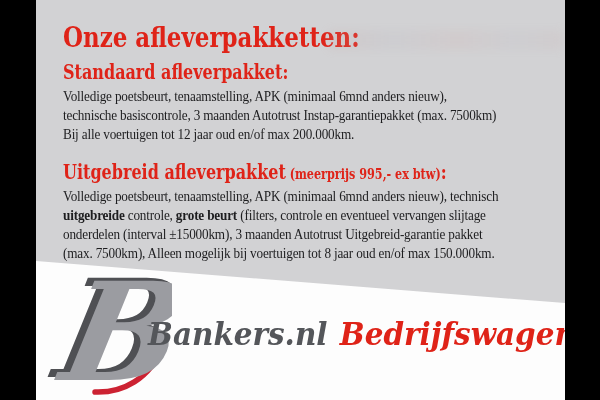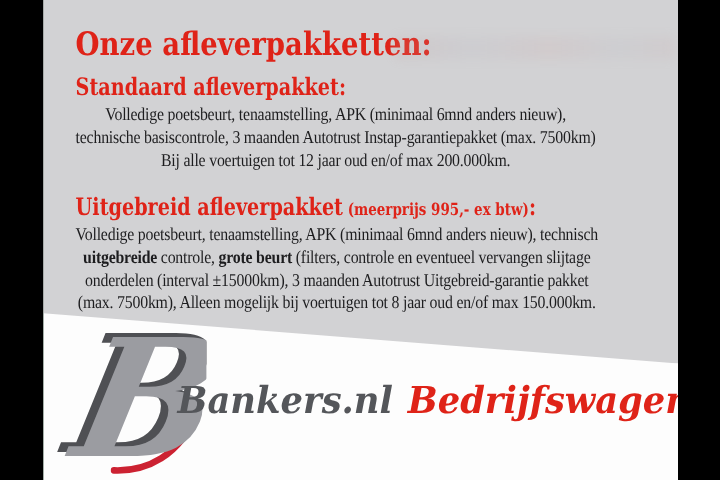--- a/index.html
+++ b/index.html
@@ -1,17 +1,17 @@
 <!DOCTYPE html>
 <html><head>
 <meta charset="utf-8">
 <style>
   html,body{margin:0;padding:0;}
   body{width:600px;height:400px;background:#000;font-family:"Liberation Serif",serif;}
-  .stage{position:relative;width:600px;height:400px;overflow:hidden;background:#14532d;text-align:center;}
+  .stage{position:relative;width:600px;height:400px;overflow:hidden;background:#14532d;}
 
   .side-bar{position:absolute;top:0;height:400px;background:#000;z-index:10;}
   .side-bar.left{left:0;width:36px;}
   .side-bar.right{left:565px;width:35px;}
 
   .content{position:absolute;left:36px;top:0;width:529px;height:400px;background:#fdfdfd;z-index:1;}
   .gray-panel{position:absolute;left:0;top:0;width:529px;height:400px;background:#d2d2d4;
     clip-path:polygon(0 0,100% 0,100% 303px,0 261px);z-index:0;}
 
   .title{position:absolute;left:27px;top:22px;z-index:2;

